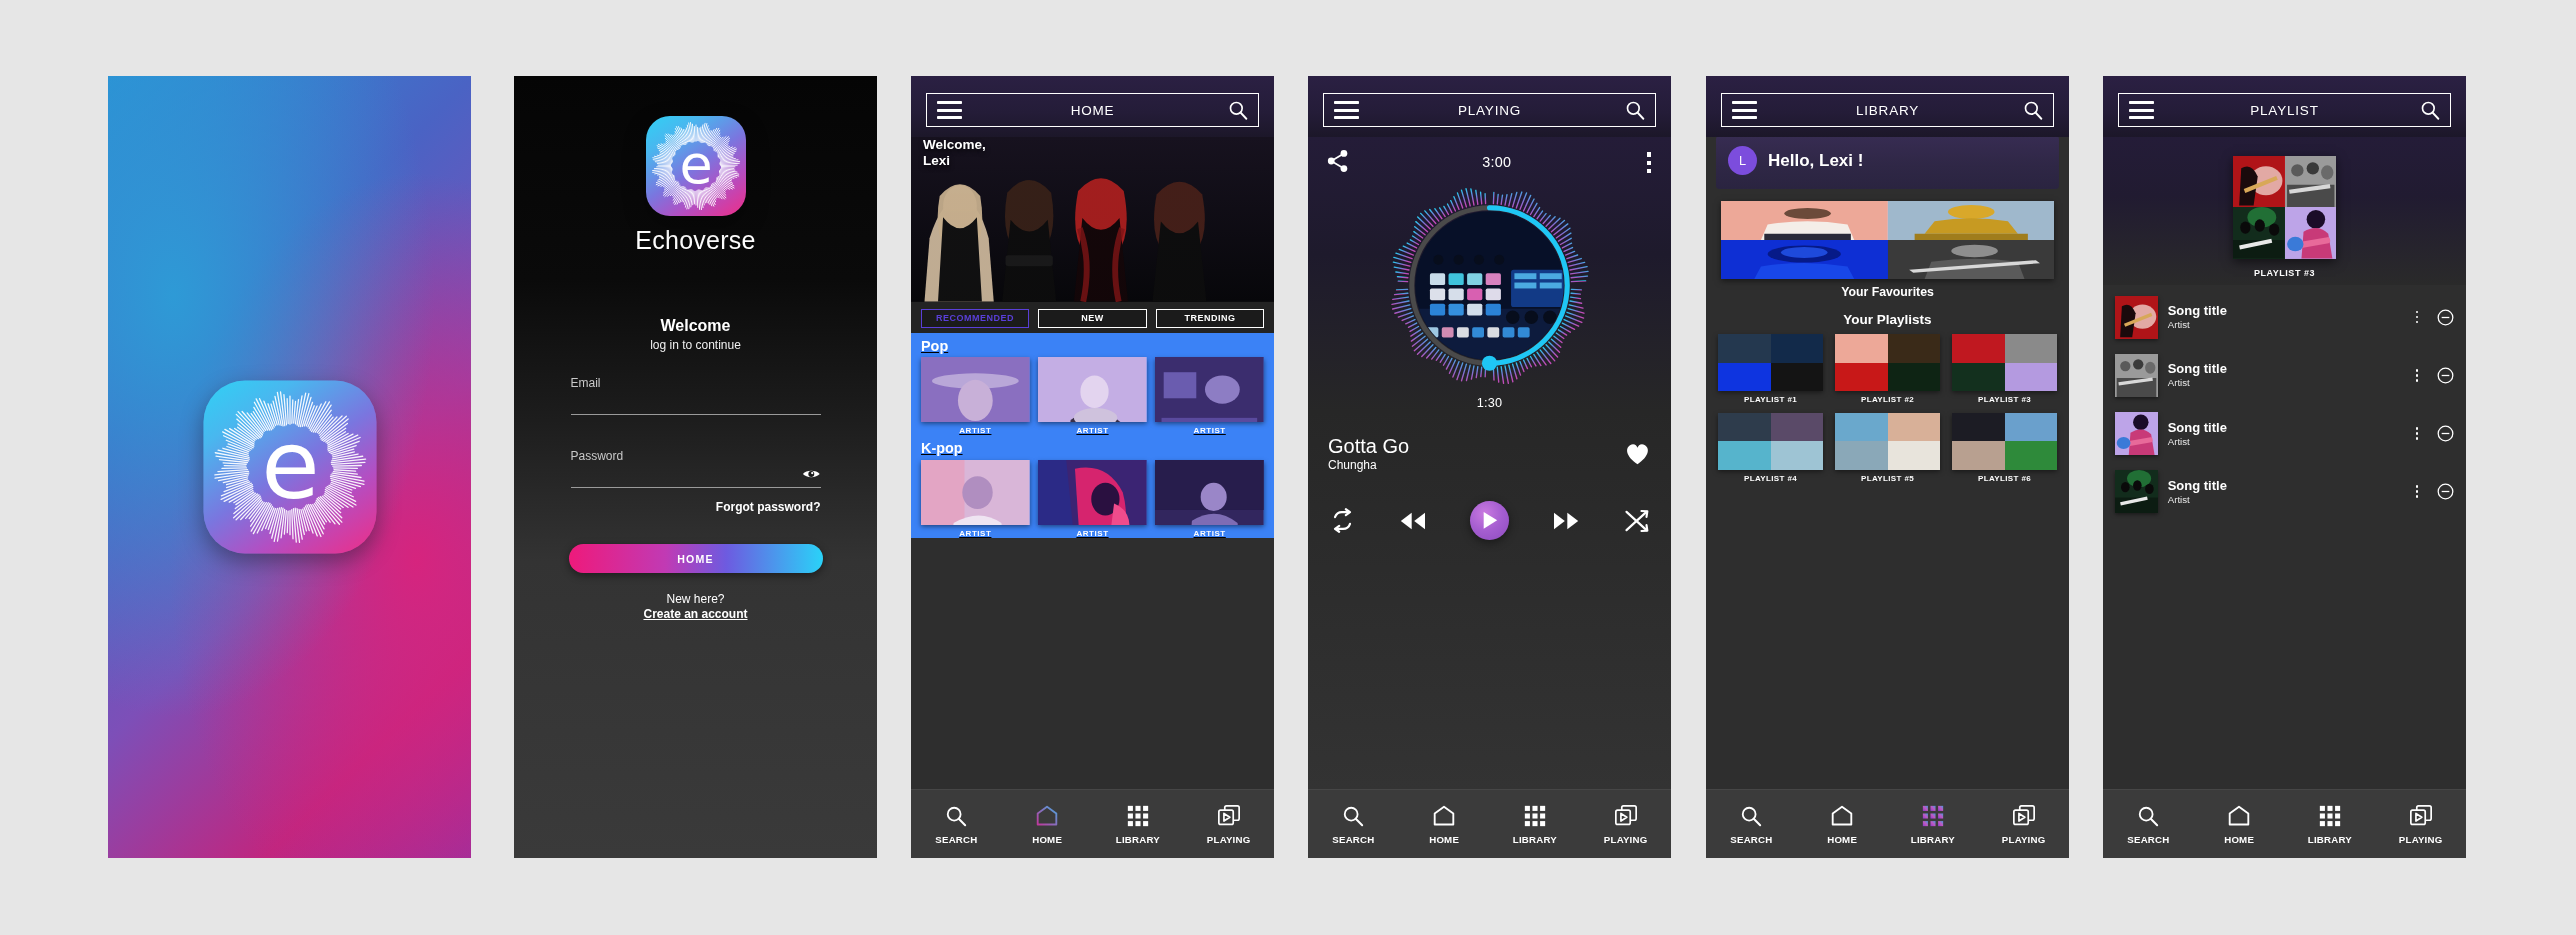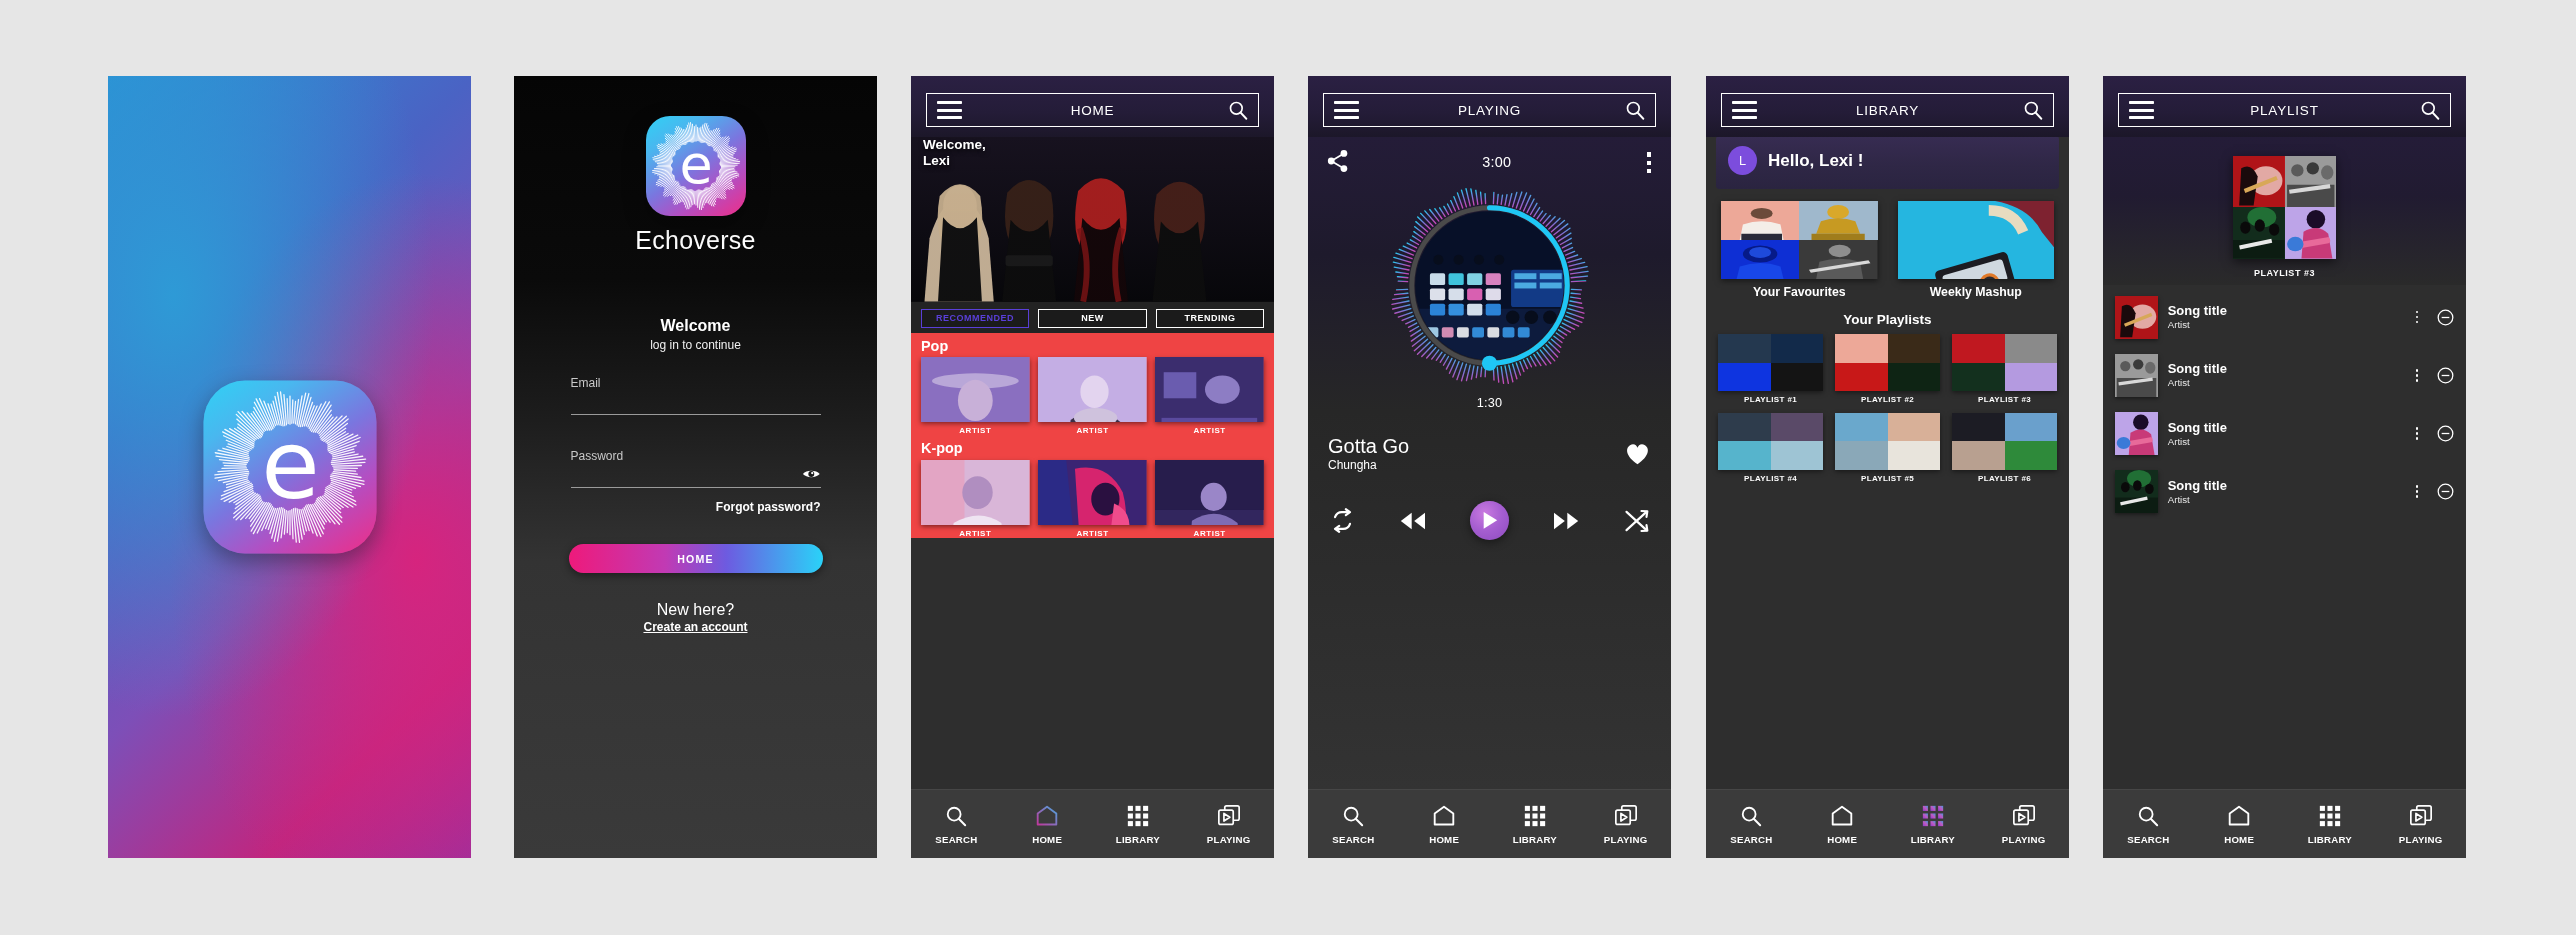--- a/index.html
+++ b/index.html
@@ -98,21 +98,21 @@
     font-size:12px; font-weight:700; margin-top:-22px;
   }
   .login-btn {
     display:block; width:254px; height:29px; margin:30px auto 0;
     border:none; border-radius:17px; cursor:pointer;
     background:linear-gradient(90deg,#ee1a7b 0%,#c13ab4 38%,#6d5be0 62%,#2ad2f8 100%);
     color:#fff; font-size:10.6px; font-weight:700; letter-spacing:.11em;
     box-shadow:0 2.5px 8.5px rgba(0,0,0,.45);
     font-family:"Liberation Sans", sans-serif;
   }
-  .newhere { color:#fff; font-size:16px; margin-top:28px; text-align:right; }
+  .newhere { color:#fff; font-size:12px; margin-top:19px; text-align:right; }
   .create-acc {
     color:#fff; font-size:12px; font-weight:700; text-align:center;
     text-decoration:underline; margin-top:0.8px; display:block;
   }
 
   
   .app {
     position:absolute; inset:0;
     display:flex; flex-direction:column;
     background:#2e2e2e;
@@ -170,21 +170,21 @@
   .kpop-grp { position:absolute; inset:0; }
   .chips { display:flex; gap:9.3px; padding:6.8px 10px 5px; background:#232323; }
   .chip {
     flex:1; text-align:center; padding:3.4px 0;
     border:0.8px solid #fff; color:#fff;
     font-size:9px; font-weight:700; letter-spacing:.055em;
     cursor:pointer; background:#1b1b1b;
   }
   .chip.active { border-color:#5a3fd8; color:#5a3fd8; background:#1b1b1b; }
 
-  .genre-wrap { background:#ef4444; padding:2.5px 10px 0; }
+  .genre-wrap { background:#3b82f6; padding:2.5px 10px 0;text-decoration:underline; }
   .genre-title { color:#fff; font-size:14.4px; font-weight:700; margin:2.5px 0 3.4px; }
   .card-row { display:flex; gap:8.5px; }
   .artist-card { flex:1; cursor:pointer; }
   .artist-thumb {
     width:100%; height:65px; display:block;
     box-shadow:0 1.7px 5px rgba(0,0,0,.5);
     position:relative; overflow:hidden;
   }
   .artist-name {
     color:#fff; font-size:8px; font-weight:700;
@@ -1251,40 +1251,20 @@
                   <div class="q q4" style="background:#2a2a2a"><svg viewBox="0 0 50 50" preserveAspectRatio="none" style="width:100%;height:100%">
                         <rect width="50" height="50" fill="#3a3a3a"></rect>
                         <ellipse cx="26" cy="14" rx="7" ry="8" fill="#8e8e8e"></ellipse>
                         <path d="M13 28 q13-8 26 0 l2 22 H11 Z" fill="#5a5a5a"></path>
                         <rect x="6" y="32" width="40" height="4" fill="#d8d8d8" transform="rotate(-18 26 34)"></rect>
                       </svg></div>
                 </div>
               </div>
               <div class="feature-lb">Your Favourites</div>
             </div>
-            <div class="feature">
-              <div class="feature-img">
-                <svg class="ph" viewBox="0 0 100 100" preserveAspectRatio="none">
-                  <rect width="100" height="100" fill="#25b6e0"></rect>
-                  <path d="M62 0 q22 4 30 20 l8 10 V0 Z" fill="#7e2230"></path>
-                  <path d="M58 6 q16 0 22 14" stroke="#e8dcc0" stroke-width="7" fill="none"></path>
-                  <g transform="rotate(-16 50 52)">
-                    <rect x="26" y="38" width="48" height="30" rx="3" fill="#1c1c22"></rect>
-                    <rect x="30" y="42" width="40" height="14" rx="2" fill="#cfd8e0"></rect>
-                    <circle cx="42" cy="55" r="5.5" fill="#2a2a30" stroke="#e07a2a" stroke-width="2"></circle>
-                    <circle cx="58" cy="55" r="5.5" fill="#2a2a30" stroke="#e07a2a" stroke-width="2"></circle>
-                    <rect x="32" y="62" width="36" height="4" fill="#3a3a44"></rect>
-                  </g>
-                  <path d="M10 74 q14-10 28 2 q-6 16 -22 24 H0 V78 Z" fill="#e8b898"></path>
-                  <path d="M0 84 q16 0 26 12 V100 H0 Z" fill="#7e2230"></path>
-                  <path d="M78 64 q16 6 22 22 V100 H72 Z" fill="#e8b898"></path>
-                </svg>
-              </div>
-              <div class="feature-lb">Weekly Mashup</div>
-            </div>
           </div>
 
           <div class="pl-section-title">Your Playlists</div>
 
           <div class="pl-grid">
             <div class="pl-cell">
               <div class="pl-img">
                   <div class="ph">
                 <div class="q q1" style="background:#24384f"></div>
                     <div class="q q2" style="background:#122a4a"></div>

